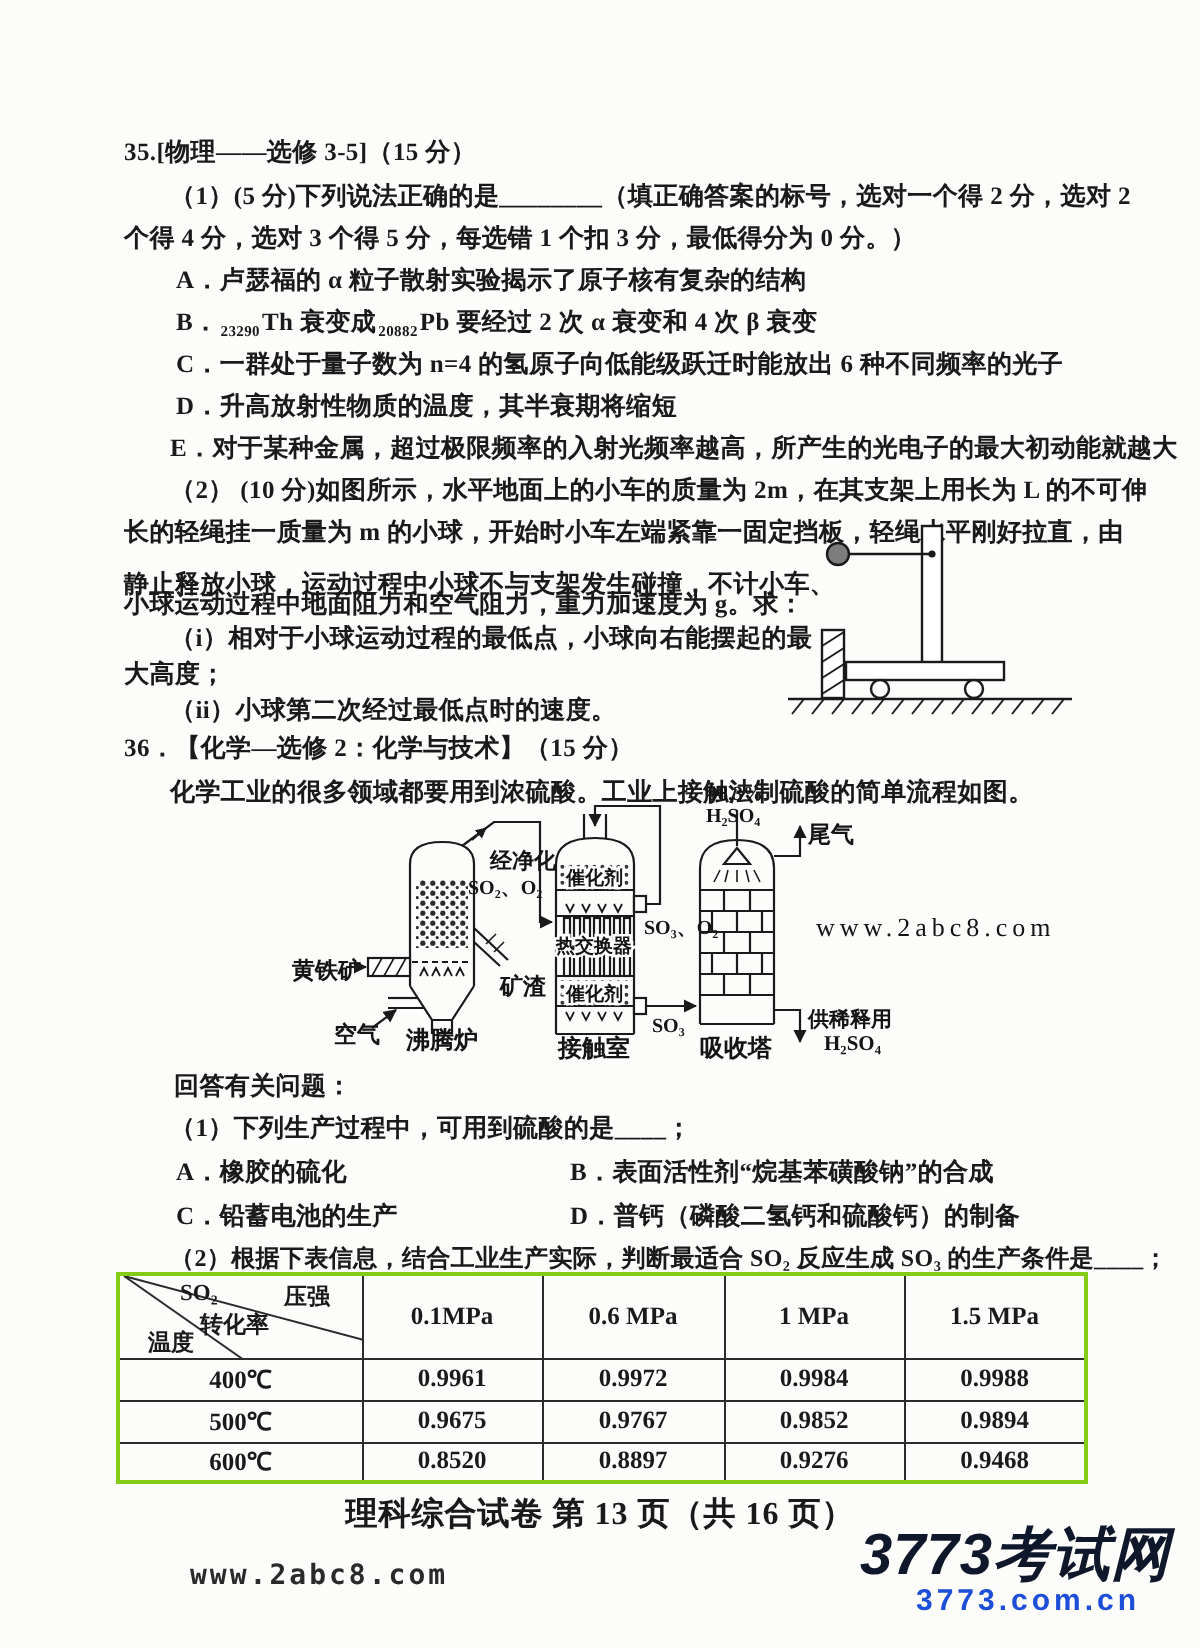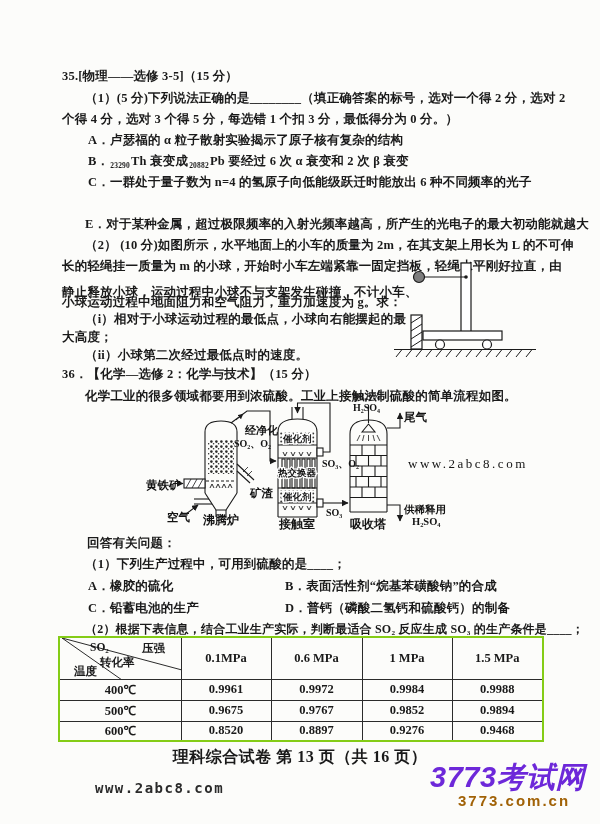--- a/index.html
+++ b/index.html
@@ -35,42 +35,43 @@
   .c-temp{left:14px;top:26px;}
   .cornersvg{position:absolute;left:0;top:0;}
   
   .foot-center{position:absolute;left:0;right:0;top:747px;text-align:center;
     font-size:16px;font-weight:700;letter-spacing:.5px;}
   .wm-left{position:absolute;left:95px;top:780px;
     font-family:"DejaVu Sans Mono",monospace;font-size:14px;font-weight:600;
     color:#2a2a2a;letter-spacing:1.5px;}
   .logo-blue{position:absolute;left:430px;top:758px;
     font-family:"Liberation Sans",sans-serif;
-    font-size:29px;font-weight:700;font-style:italic;color:#6d28d9;letter-spacing:.5px;text-align:right;}
+    font-size:29px;font-weight:700;font-style:italic;color:#0f172a;letter-spacing:.5px;text-align:right;}
   .logo-red{position:absolute;left:458px;top:792px;
     font-family:"Liberation Sans",sans-serif;
-    font-size:15px;font-weight:700;color:#a16207;letter-spacing:2px;}
+    font-size:15px;font-weight:700;color:#1d4ed8;letter-spacing:2px;}
 </style>
 </head>
 <body>
 
 <div class="page">
 
   <div class="tl hdr" style="left:62px;top:68px">35.[物理——选修 3-5]（15 分）</div>
   <div class="tl" style="left:85px;top:90px">（1）(5 分)下列说法正确的是________（填正确答案的标号，选对一个得 2 分，选对 2</div>
   <div class="tl" style="left:62px;top:111px">个得 4 分，选对 3 个得 5 分，每选错 1 个扣 3 分，最低得分为 0 分。）</div>
   <div class="tl" style="left:88px;top:132px">A．卢瑟福的 α 粒子散射实验揭示了原子核有复杂的结构</div>
   <div class="tl" style="left:88px;top:153px"><span>B．</span><span class="nuc">
         <i>232</i>
         <i>90</i>
       </span><span>Th 衰变成</span><span class="nuc">
         <i>208</i>
         <i>82</i>
-      </span><span>Pb 要经过 6 次 α 衰变和 2 次 β 衰变</span></div>
+      </span><span>Pb 要经过 2 次 α 衰变和 4 次 β 衰变</span></div>
   <div class="tl" style="left:88px;top:174px">C．一群处于量子数为 n=4 的氢原子向低能级跃迁时能放出 6 种不同频率的光子</div>
+  <div class="tl" style="left:88px;top:195px">D．升高放射性物质的温度，其半衰期将缩短</div>
   <div class="tl" style="left:85px;top:216px">E．对于某种金属，超过极限频率的入射光频率越高，所产生的光电子的最大初动能就越大</div>
   <div class="tl" style="left:85px;top:237px">（2） (10 分)如图所示，水平地面上的小车的质量为 2m，在其支架上用长为 L 的不可伸</div>
   <div class="tl" style="left:62px;top:258px">长的轻绳挂一质量为 m 的小球，开始时小车左端紧靠一固定挡板，轻绳水平刚好拉直，由</div>
   <div class="tl" style="left:62px;top:284px">静止释放小球，运动过程中小球不与支架发生碰撞，不计小车、</div>
   <div class="tl" style="left:62px;top:294px">小球运动过程中地面阻力和空气阻力，重力加速度为 g。求：</div>
   <div class="tl" style="left:85px;top:311px">（i）相对于小球运动过程的最低点，小球向右能摆起的最</div>
   <div class="tl" style="left:62px;top:329px">大高度；</div>
   <div class="tl" style="left:85px;top:347px">（ii）小球第二次经过最低点时的速度。</div>
 
   <svg style="position:absolute;left:390px;top:253px" width="200" height="107" viewBox="390 253 200 107">

